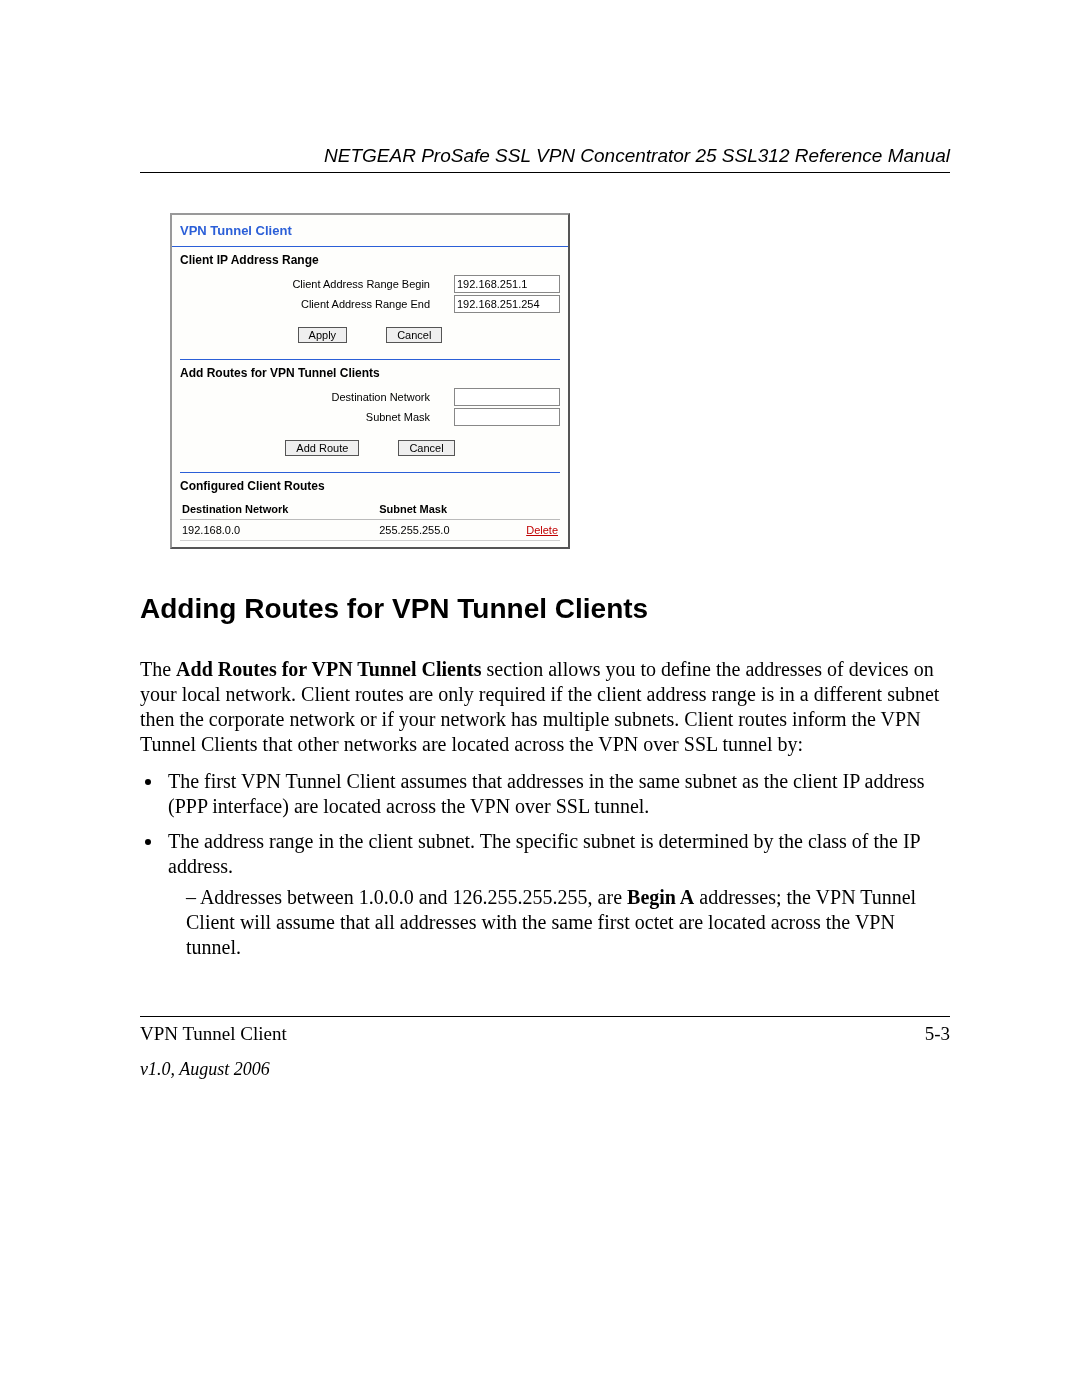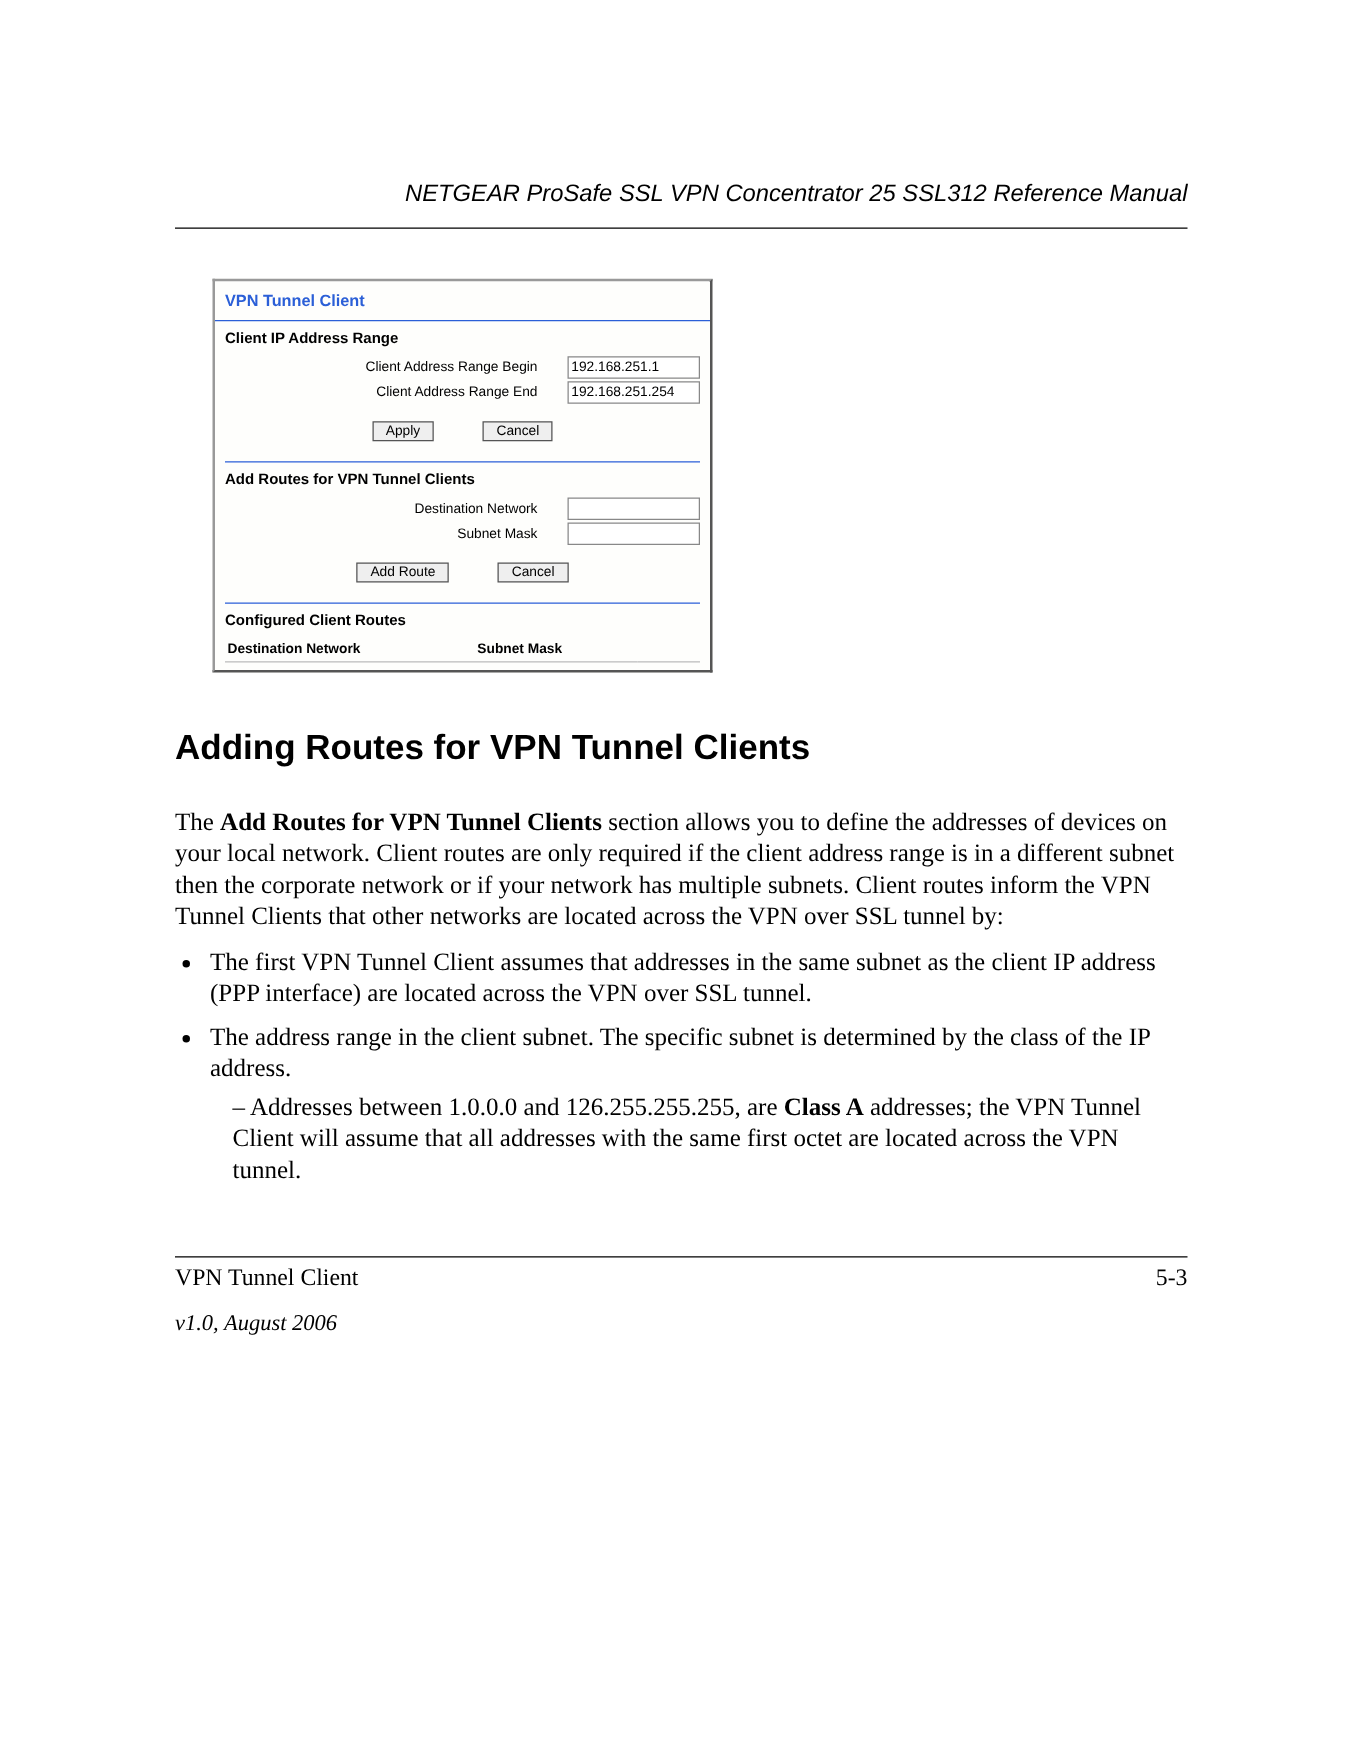--- a/index.html
+++ b/index.html
@@ -12,21 +12,21 @@
   }
   .page {
     box-sizing: border-box;
     width: 1080px;
     padding: 145px 130px 90px 140px;
   }
   .header-line {
     font-style: italic;
     font-size: 19px;
     text-align: right;
-    margin-bottom: 15px;
+    margin-bottom: 5px;
     font-family: Arial, Helvetica, sans-serif;
   }
   .hr {
     border: 0;
     border-top: 1.5px solid #000;
     margin: 0 0 40px 0;
   }
   
   .ui-frame {
     width: 396px;
@@ -209,39 +209,46 @@
       <hr class="sep">
       <div class="ui-subhead">Configured Client Routes</div>
 
       <table class="routes-table">
         <tbody>
             <tr>
           <th>Destination Network</th>
           <th>Subnet Mask</th>
           <th style="width:46px"></th>
         </tr>
+        <tr>
+          <td>192.168.0.0</td>
+          <td>255.255.255.0</td>
+          <td>
+                <span class="delete-link">Delete</span>
+              </td>
+        </tr>
       </tbody>
         </table>
     </div>
   </div>
 
 
   <h2 class="section-head">Adding Routes for VPN Tunnel Clients</h2>
 
   <p class="body-para">
     <span>The </span><b>Add Routes for VPN Tunnel Clients</b><span> section allows you to define the addresses of devices on your local network. Client routes are only required if the client address range is in a different subnet then the corporate network or if your network has multiple subnets. Client routes inform the VPN Tunnel Clients that other networks are located across the VPN over SSL tunnel by:</span>
   </p>
 
   <ul class="bullets">
     <li>The first VPN Tunnel Client assumes that addresses in the same subnet as the client IP address (PPP interface) are located across the VPN over SSL tunnel.</li>
     <li>
       <span>The address range in the client subnet. The specific subnet is determined by the class of the IP address.</span>
       <ul class="sub-list">
         <li>
-          <span>Addresses between 1.0.0.0 and 126.255.255.255, are </span><b>Class A</b><span> addresses; the VPN Tunnel Client will assume that all addresses with the same first octet are located across the VPN tunnel.</span>
+          <span>Addresses between 1.0.0.0 and 126.255.255.255, are </span><b>Begin A</b><span> addresses; the VPN Tunnel Client will assume that all addresses with the same first octet are located across the VPN tunnel.</span>
         </li>
       </ul>
     </li>
   </ul>
 
   <hr class="footer-hr">
   <div class="footer-row">
     <span>VPN Tunnel Client</span>
     <span>5-3</span>
   </div>

